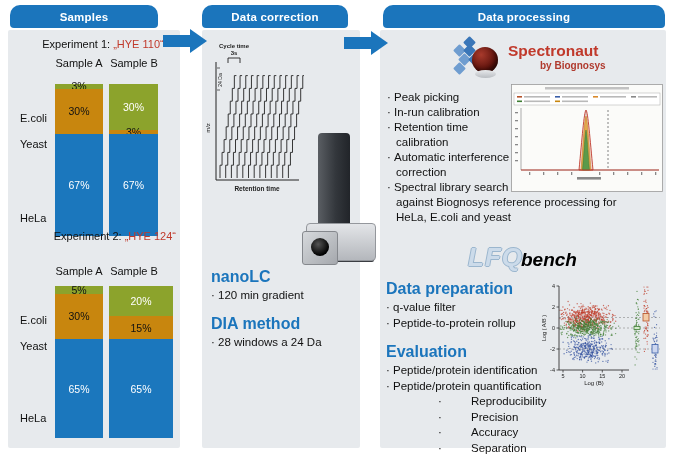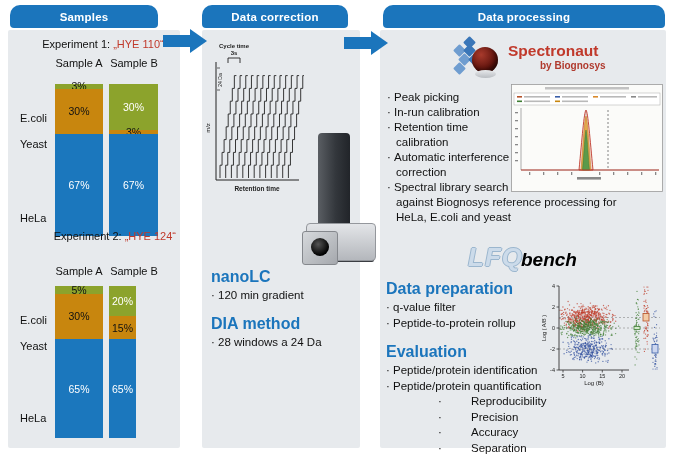--- a/index.html
+++ b/index.html
@@ -132,21 +132,21 @@
         <div class="seg" style="height: 7.6px; background: rgb(140, 163, 44);">
           <span class="pct dark">5%</span>
         </div>
         <div class="seg" style="height: 45.6px; background: rgb(200, 134, 14);">
           <span class="pct dark">30%</span>
         </div>
         <div class="seg" style="height: 98.8px; background: rgb(27, 119, 189);">
           <span class="pct light">65%</span>
         </div>
       </div>
-    <div class="bar" style="left:101px;top:256px;width:27px;">
+    <div class="bar" style="left:101px;top:256px;width:64px;">
         <div class="seg" style="height: 30.4px; background: rgb(140, 163, 44);">
           <span class="pct light">20%</span>
         </div>
         <div class="seg" style="height: 22.8px; background: rgb(200, 134, 14);">
           <span class="pct dark">15%</span>
         </div>
         <div class="seg" style="height: 98.8px; background: rgb(27, 119, 189);">
           <span class="pct light">65%</span>
         </div>
       </div>

